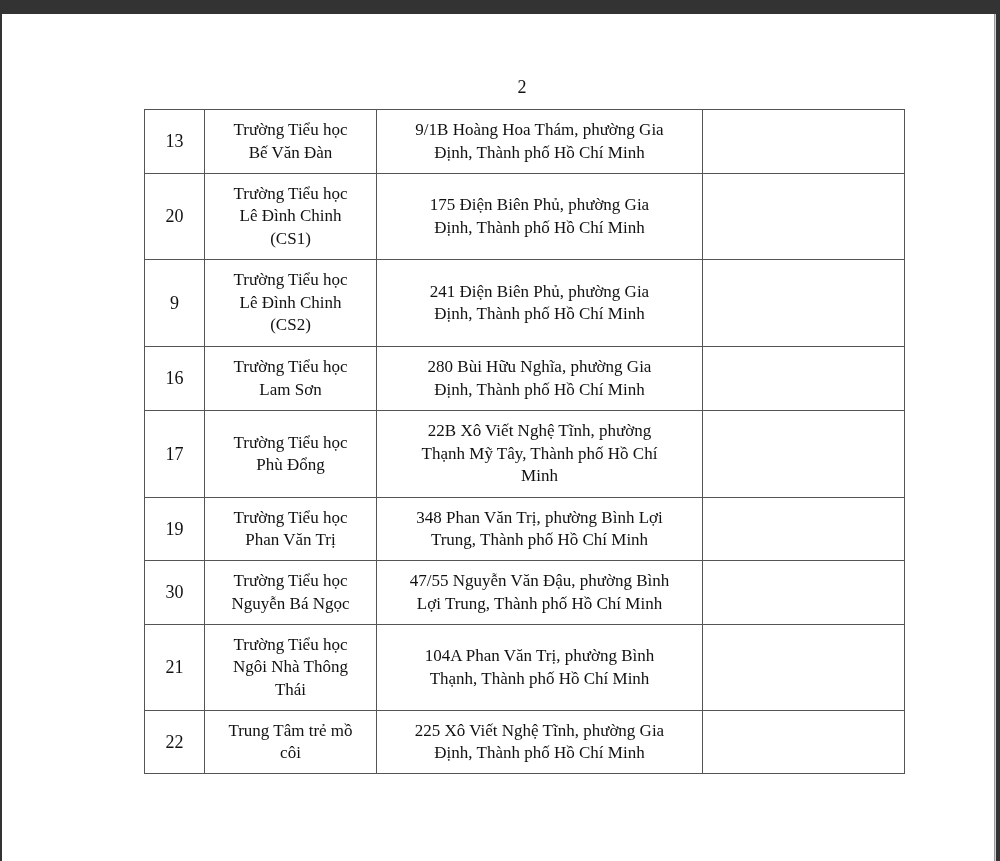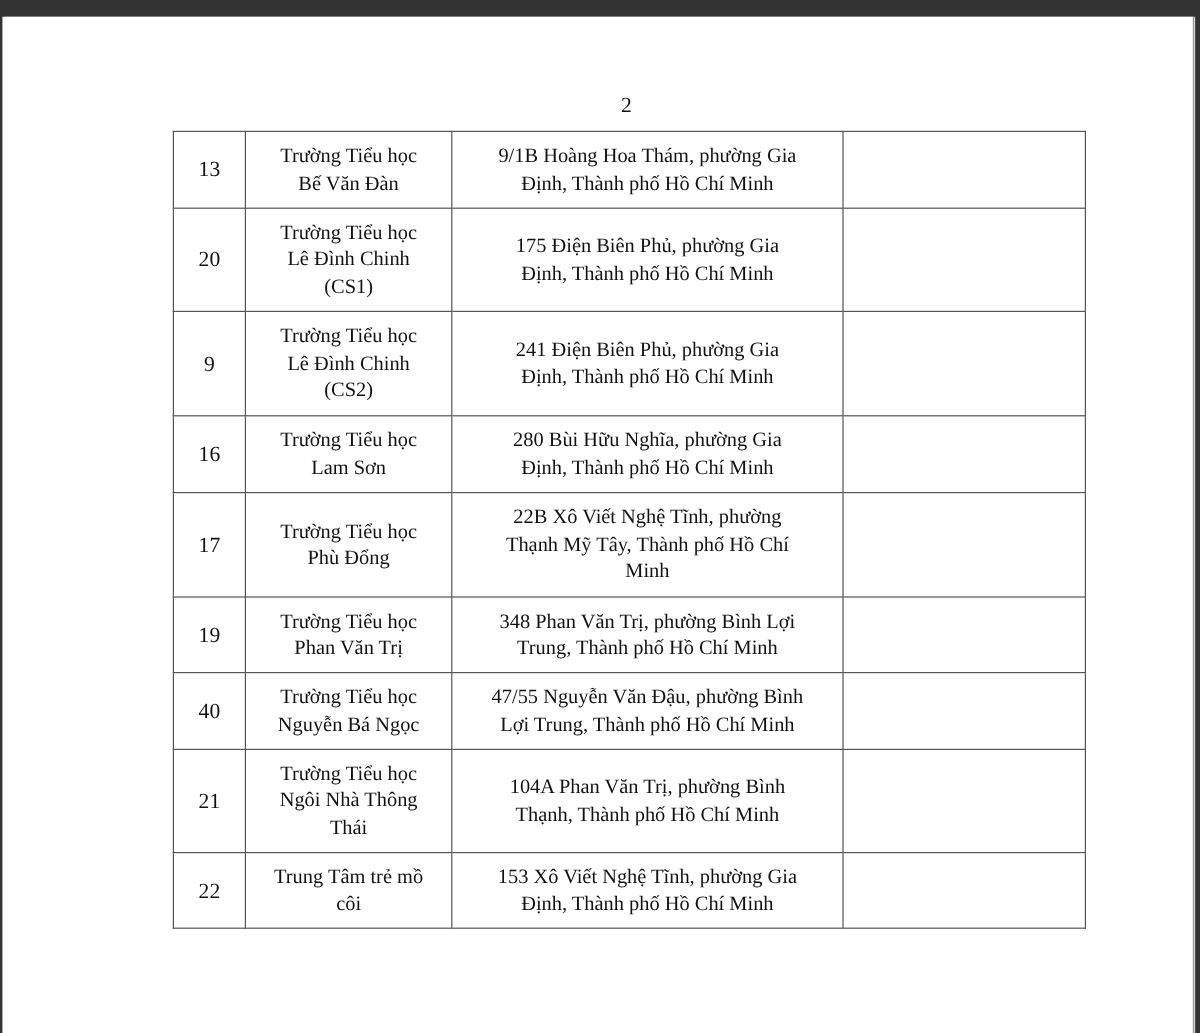--- a/index.html
+++ b/index.html
@@ -112,40 +112,40 @@
   </tr>
           <tr style="height: 63px; padding-left: 16px;">
     <td class="col-stt">19</td>
     <td class="col-name">Trường Tiểu học
 Phan Văn Trị</td>
     <td class="col-addr">348 Phan Văn Trị, phường Bình Lợi
 Trung, Thành phố Hồ Chí Minh</td>
     <td class="col-note"></td>
   </tr>
           <tr style="height: 64px;">
-    <td class="col-stt">40</td>
+    <td class="col-stt">30</td>
     <td class="col-name">Trường Tiểu học
 Nguyễn Bá Ngọc</td>
     <td class="col-addr">47/55 Nguyễn Văn Đậu, phường Bình
 Lợi Trung, Thành phố Hồ Chí Minh</td>
     <td class="col-note"></td>
   </tr>
           <tr style="height: 86px;">
     <td class="col-stt">21</td>
     <td class="col-name">Trường Tiểu học
 Ngôi Nhà Thông
 Thái</td>
     <td class="col-addr">104A Phan Văn Trị, phường Bình
 Thạnh, Thành phố Hồ Chí Minh</td>
     <td class="col-note"></td>
   </tr>
           <tr style="height: 63px;">
     <td class="col-stt">22</td>
     <td class="col-name">Trung Tâm trẻ mồ
 côi</td>
-    <td class="col-addr">153 Xô Viết Nghệ Tĩnh, phường Gia
+    <td class="col-addr">225 Xô Viết Nghệ Tĩnh, phường Gia
 Định, Thành phố Hồ Chí Minh</td>
     <td class="col-note"></td>
   </tr>
         </tbody>
     </table>
   </div>
 </div>
 
 </body></html>

